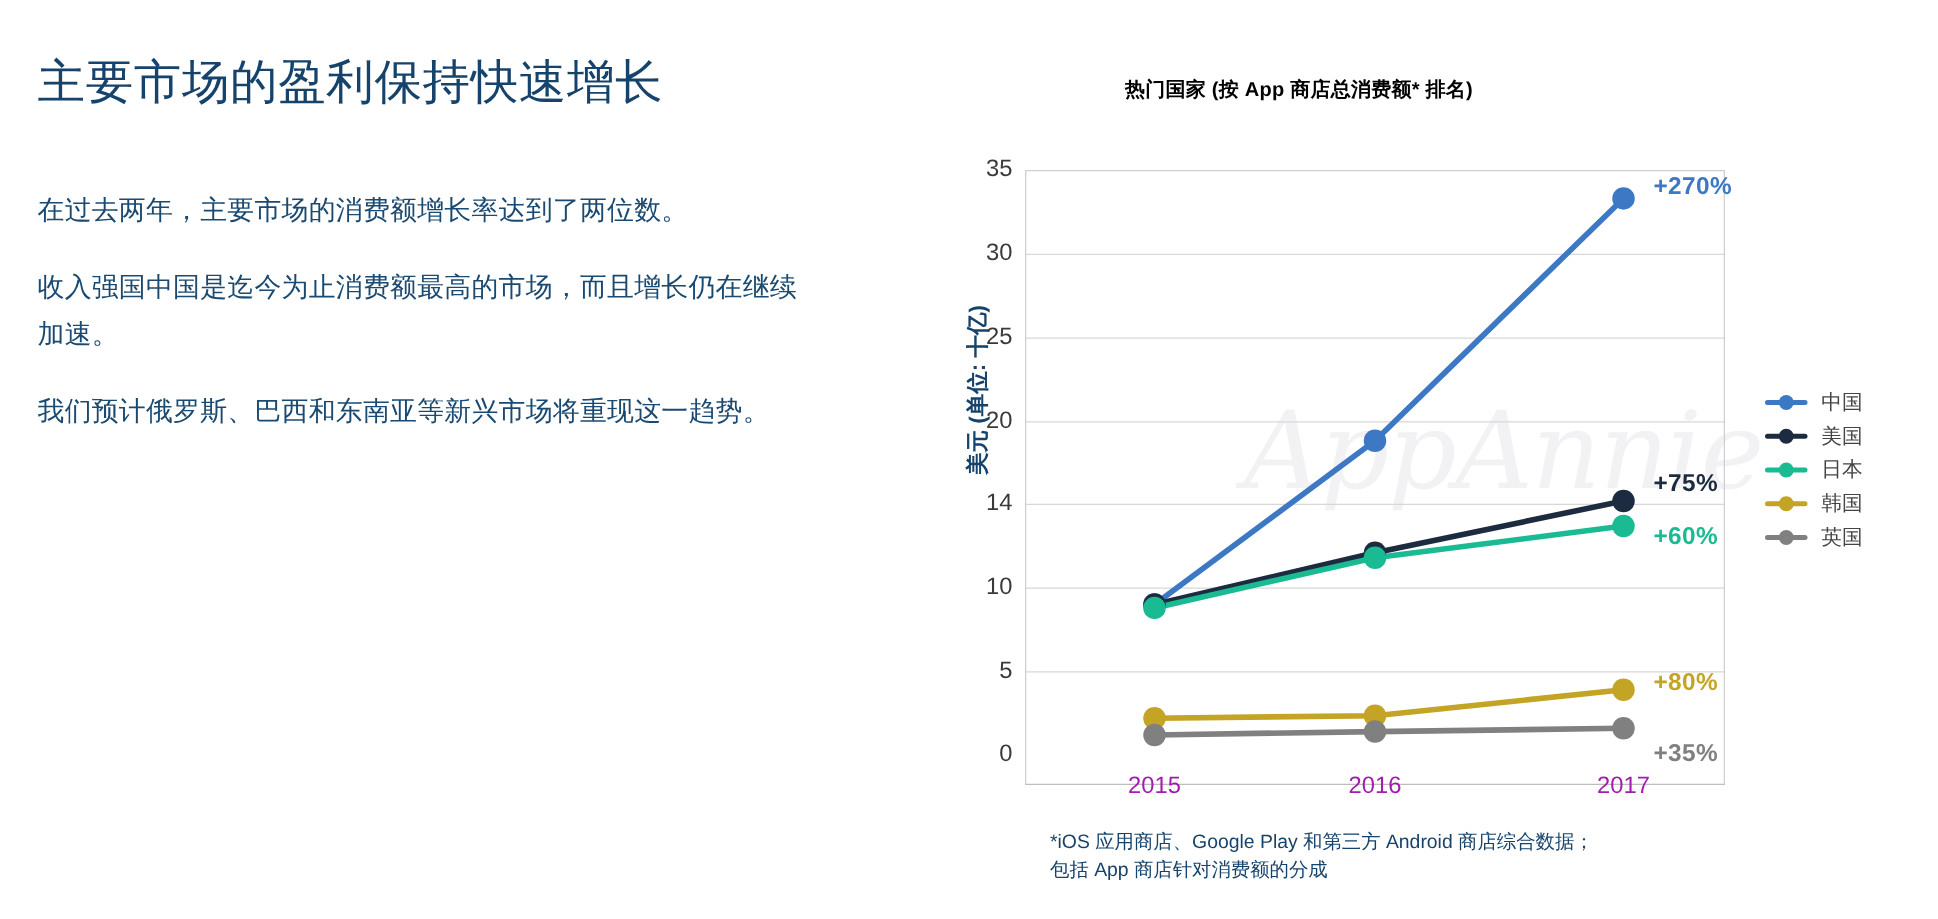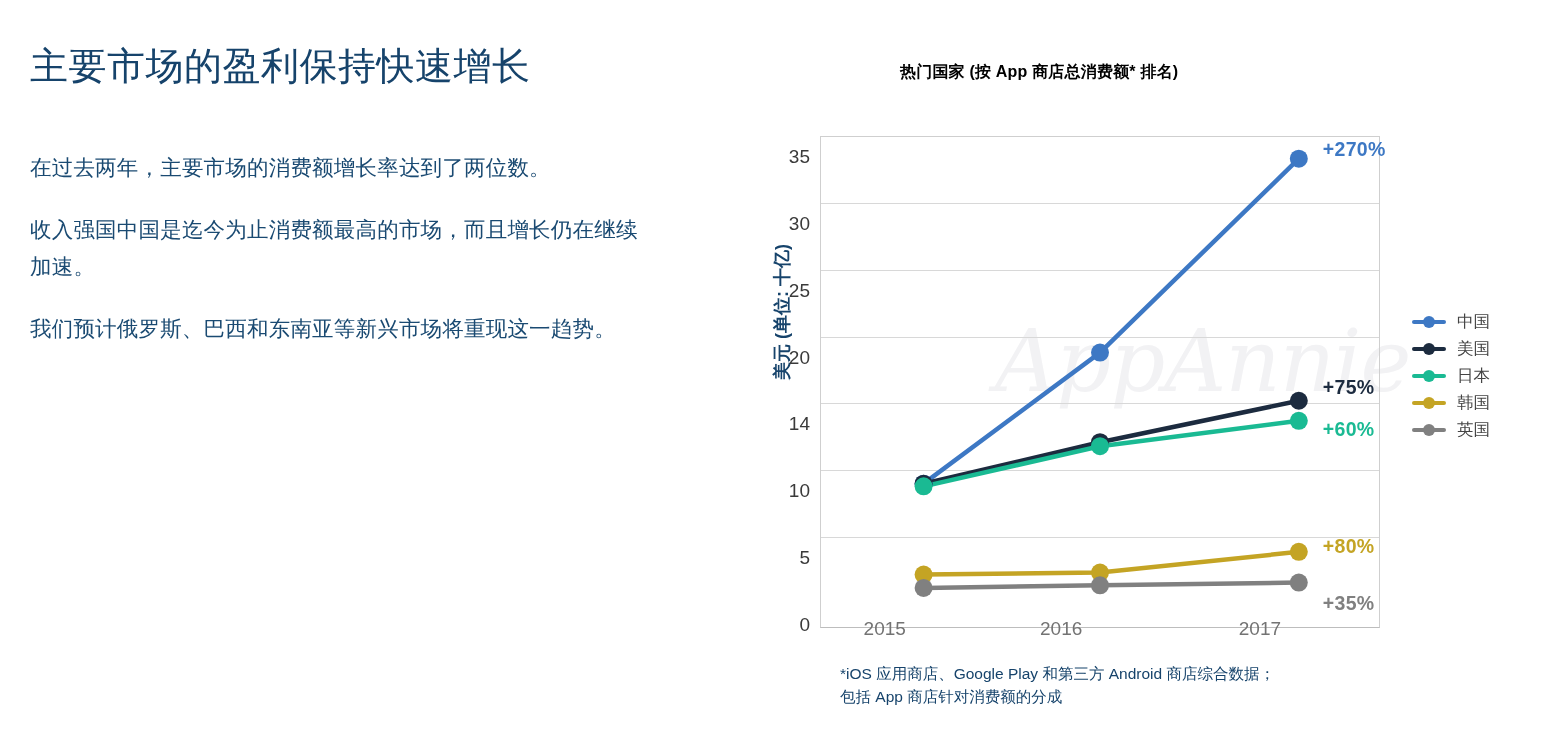--- a/index.html
+++ b/index.html
@@ -113,21 +113,20 @@
 
   
   .ytick {
     position: absolute;
     right: 0;
     width: 44px;
     text-align: right;
     font-size: 19px;
     color: #3a3a3a;
     transform: translateY(-50%);
-    margin-top: 21px;
   }
   #ytick-holder {
     position: absolute;
     left: 58px;
     top: 136px;
     width: 52px;
     height: 468px;
   }
   #yaxis-title {
     position: absolute;
@@ -142,22 +141,23 @@
     transform-origin: center center;
     white-space: nowrap;
   }
 
   
   .xtick {
     position: absolute;
     top: 618px;
     width: 120px;
     margin-left: -60px;
+    text-align: center;
     font-size: 19px;
-    color: #737373;
+    color: #a21caf;
   }
 
   
   .annot {
     position: absolute;
     font-size: 19.5px;
     font-weight: bold;
     white-space: nowrap;
     letter-spacing: 0.3px;
   }

